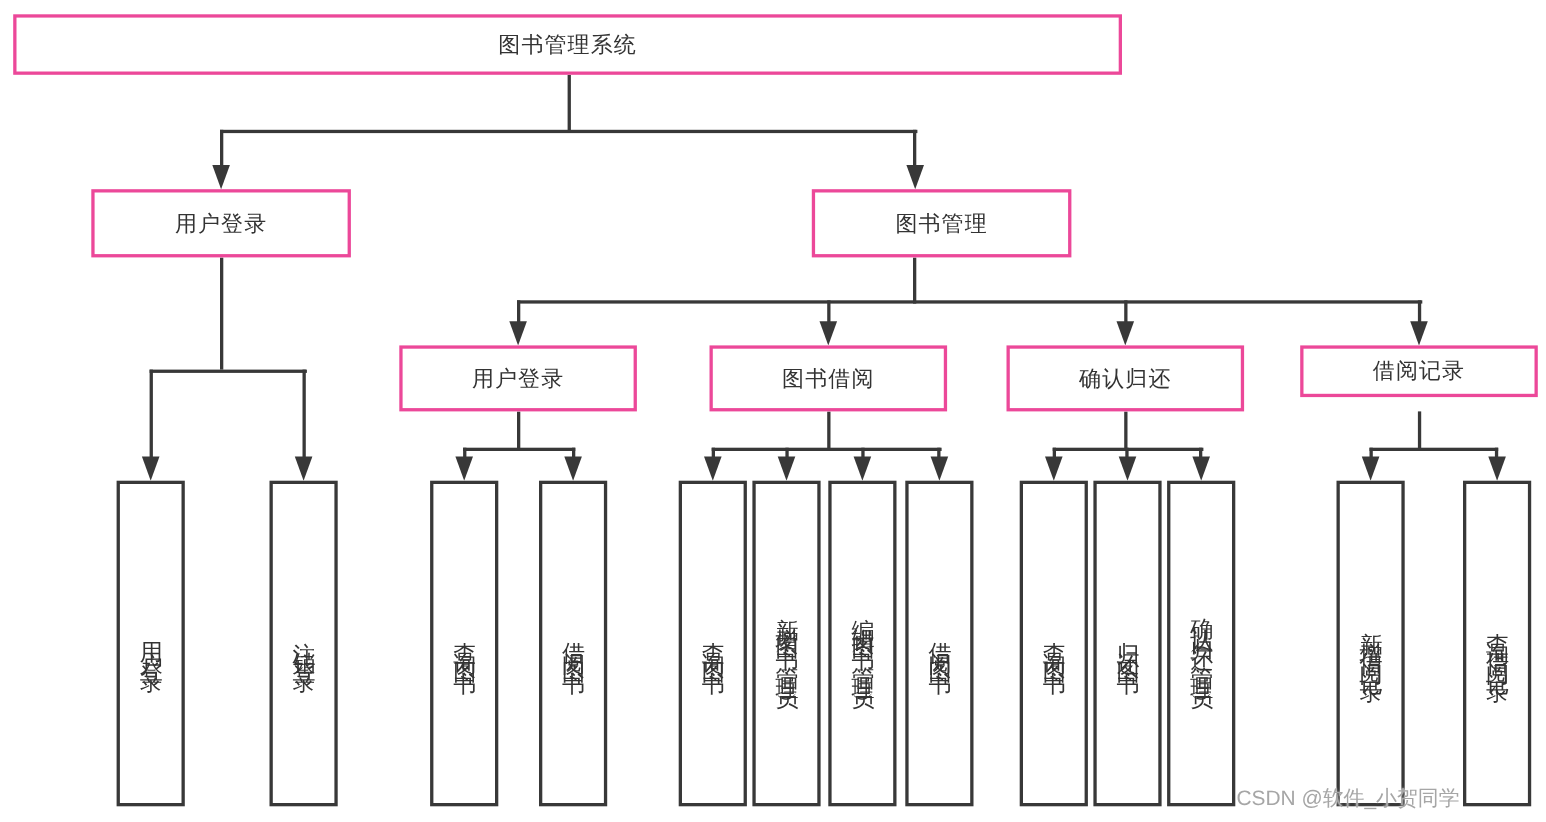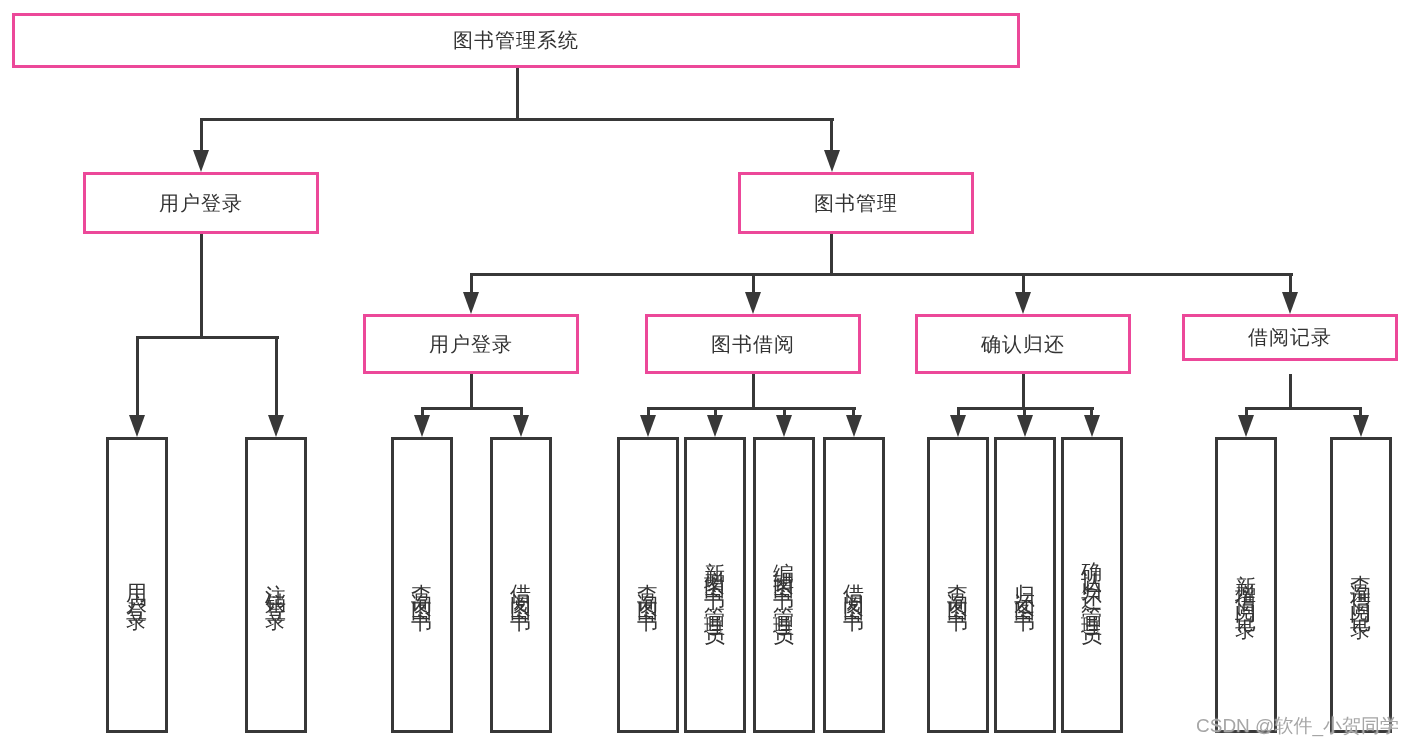--- a/index.html
+++ b/index.html
@@ -22,21 +22,21 @@
     font-size:21px;line-height:1;letter-spacing:9px;color:#333333;
   }
   .hl{position:absolute;height:3px;background:#383838;z-index:1;}
   .vl{position:absolute;width:3px;background:#383838;z-index:1;}
   .ah{
     position:absolute;width:0;height:0;z-index:1;
     border-left:8px solid transparent;border-right:8px solid transparent;
     border-top:22px solid #383838;
   }
   .wm{
-    position:absolute;left:1196px;top:713px;z-index:4;
+    position:absolute;left:1124px;top:713px;z-index:4;
     font-size:19px;color:#a6a6a6;text-shadow:0 0 2px #ffffff;white-space:nowrap;
   }
 </style>
 </head>
 <body>
 
 <div class="canvas">
 
   <div class="box" style="left:12px;top:13px;width:1008px;height:55px;">
     <span>图书管理系统</span>

